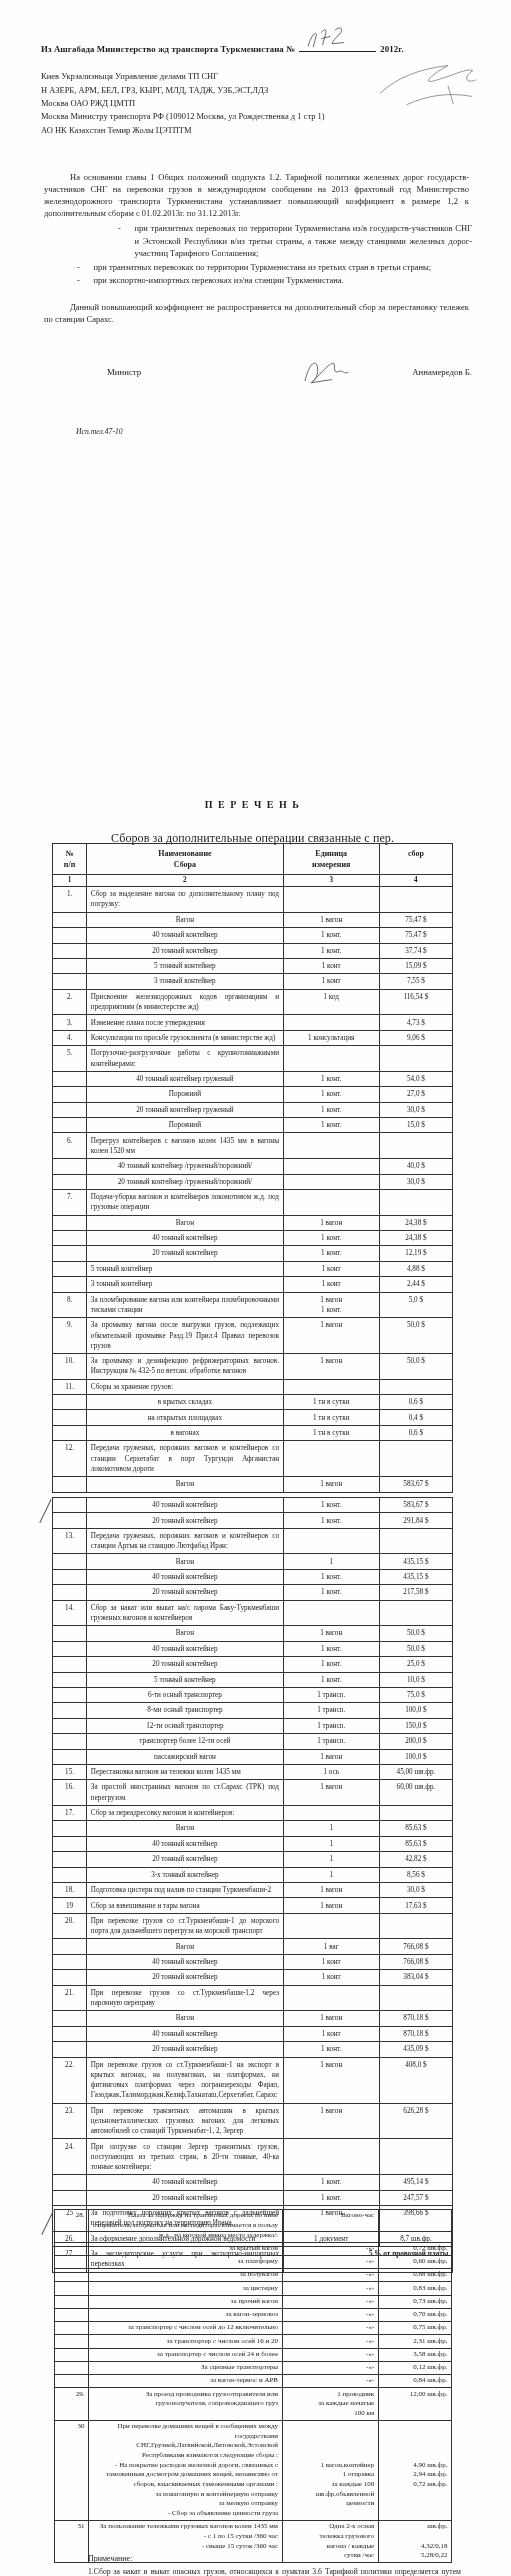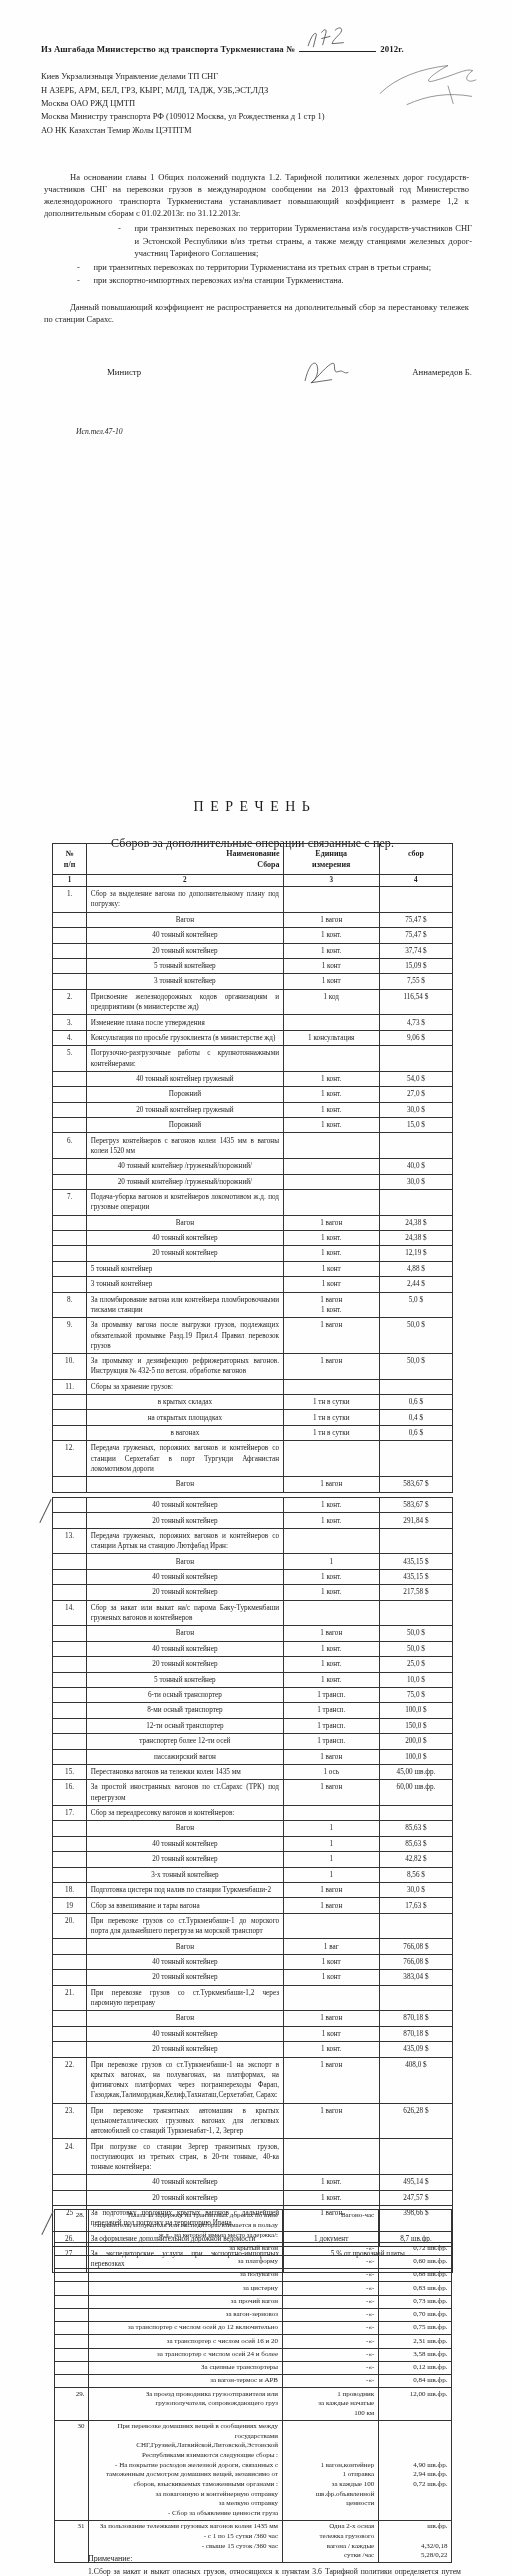--- a/index.html
+++ b/index.html
@@ -24,37 +24,37 @@
   .bullet .dash{position:absolute;left:0;top:0;}
   .b1{margin-left:41px;}
   .p2{margin-top:14.4px;text-indent:26px;}
   .sig-row{margin-top:32px;display:flex;align-items:center;font-weight:normal;font-size:8.8px;}
   .sig-row .min-label{margin-left:66px;}
   .sig-row .min-sig{margin-left:160px;}
   .sig-row .min-name{margin-left:62px;}
   .exec{margin-top:40px;margin-left:35px;font-style:italic;font-size:7.7px;}
   
   .sheet-head{top:799px;left:52px;width:401px;text-align:center;}
-  .sheet-title{font-weight:normal;font-size:14px;letter-spacing:1.5px;}
+  .sheet-title{font-weight:bold;font-size:10px;letter-spacing:1.5px;}
   .sheet-sub{font-size:12px;margin-top:21px;letter-spacing:0.1px;}
   
   .tblw{left:52px;width:401px;}
   .tblw.t1{top:843px;}
   .tblw.t2{top:1497px;}
   .tblw.t3{top:2209px;left:54px;width:398px;}
   table{border-collapse:collapse;width:100%;font-size:7.2px;line-height:1.42;}
   th,td{border:0.8px solid #333;padding:2.1px 3.6px;vertical-align:top;white-space:pre-line;}
   thead th{font-weight:bold;text-align:center;font-size:8px;padding:3.6px 3.1px;}
   tr.idx th{font-weight:bold;padding:0.5px 2.1px;font-size:7.2px;}
   .col-num{width:26px;text-align:center;}
   .col-name{text-align:justify;}
   .col-name.ctr{text-align:center;}
   .col-unit{width:88px;text-align:center;}
   .col-rate{width:65px;text-align:center;}
-  td.merged{text-align:center;font-weight:normal;}
+  td.merged{text-align:right;font-weight:bold;}
   .t3 td{padding:1.3px 3.6px;font-size:7px;line-height:1.38;text-align:right;}
   .slash{position:absolute;width:1px;height:26px;background:#555;transform:rotate(26deg);}
   
   .notes{top:2552px;left:54px;width:407px;font-size:7.7px;line-height:13px;}
   .notes .note{text-align:justify;text-indent:34px;margin:0;}
   .notes-label{text-indent:0;font-size:8px;}
 </style>
 </head>
 <body>
 
@@ -111,21 +111,21 @@
   <div class="sheet-title">П Е Р Е Ч Е Н Ь</div>
   <div class="sheet-sub">Сборов за дополнительные операции связанные с пер.</div>
 </section>
 
 <section class="abs tblw t1">
   <table>
     <thead>
       <tr>
         <th class="col-num">№
 п/п</th>
-        <th class="col-name" style="text-align:right;">Наименование
+        <th class="col-name" style="text-align:center;">Наименование
 Сбора</th>
         <th class="col-unit">Единица
 измерения</th>
         <th class="col-rate">сбор</th>
       </tr>
       <tr class="idx">
         <th>1</th>
         <th>2</th>
         <th>3</th>
         <th>4</th>

